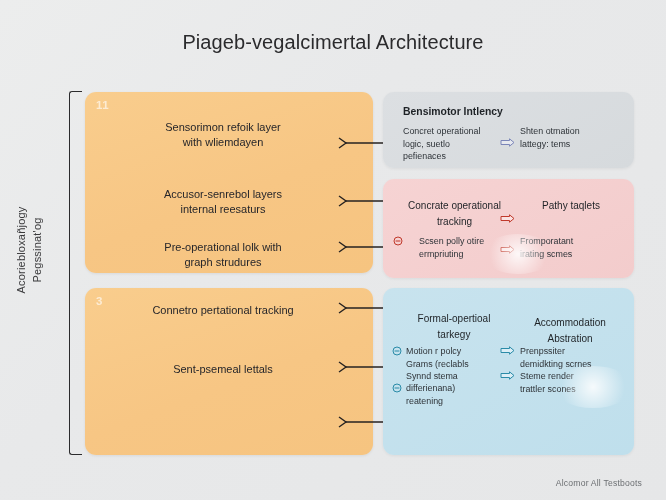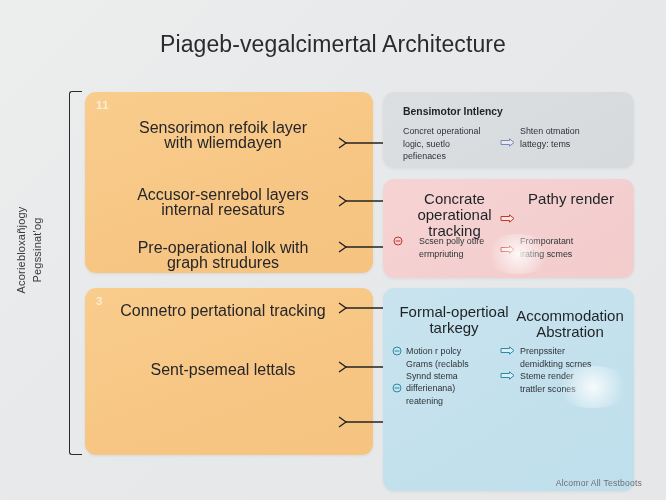--- a/index.html
+++ b/index.html
@@ -11,21 +11,21 @@
   body {
     background: linear-gradient(135deg, #eceded 0%, #e8e9ea 40%, #e6e7e8 100%);
     position: relative;
   }
 
   
   .page-title {
     position: absolute;
     left: 0; right: 0; top: 31px;
     text-align: center;
-    font-size: 23px;
+    font-size: 20px;
     color: #2b2b2d;
     letter-spacing: .1px;
   }
 
   
   .axis-label {
     position: absolute;
     left: 6px; top: 135px;
     width: 46px; height: 230px;
     display: flex; align-items: center; justify-content: center;
@@ -73,57 +73,58 @@
     font-size: 11.5px;
     font-weight: bold;
     color: rgba(255,255,255,.62);
     letter-spacing: .4px;
   }
 
   .stage-row {
     position: absolute;
     left: 34px; right: 46px;
     text-align: center;
-    font-size: 16px;
+    font-size: 11px;
     color: #26262a;
     line-height: 15px;
   }
 
   
   .card-right { left: 383px; width: 251px; }
   .card-gray {
     top: 92px; height: 76px;
     background: linear-gradient(150deg, #dcdfe2 0%, #d6dadd 100%);
     box-shadow: 0 1px 3px rgba(0,0,0,.06);
   }
   .card-pink {
     top: 179px; height: 99px;
     background: linear-gradient(150deg, #f6d3d3 0%, #f3cccc 100%);
     box-shadow: 0 1px 3px rgba(0,0,0,.06);
   }
   .card-blue {
-    top: 288px; height: 203px;
+    top: 288px; height: 167px;
     background: linear-gradient(150deg, #c8e3ee 0%, #bfdfec 100%);
     box-shadow: 0 1px 3px rgba(0,0,0,.06);
   }
 
   .panel-head {
     position: absolute;
     font-size: 10.4px;
     color: #1e2226;
     font-weight: 600;
   }
   .panel-head.single { left: 20px; top: 14px; }
 
   .panel-col-head {
     position: absolute;
-    font-size: 15px;
+    font-size: 10px;
     color: #1e2226;
     text-align: center;
     line-height: 16px;
+    margin-top: 7px;
   }
 
   .panel-item {
     position: absolute;
     font-size: 8.9px;
     color: #2e3338;
     line-height: 12.6px;
   }
 
   
@@ -264,21 +265,21 @@
       <div>lattegy: tems</div>
     </div>
   </div>
 
   <div class="card card-right card-pink">
     <div class="panel-col-head" style="left:14px; top:12px; width:115px;">
       <div>Concrate operational</div>
       <div>tracking</div>
     </div>
     <div class="panel-col-head" style="left:133px; top:12px; width:110px;">
-      <div>Pathy render</div>
+      <div>Pathy taqlets</div>
     </div>
 
     <div class="mark" style="left:117px; top:35px;">
       <svg viewBox="0 0 15 9">
           <path d="M1 2.5 H9.5 V0.8 L14 4.5 L9.5 8.2 V6.5 H1 Z" fill="#fae2e2" stroke="#c0392b" stroke-width="1"></path>
         </svg>
     </div>
 
     <div class="dot-mark" style="left:10px; top:57px;">
       <svg viewBox="0 0 10 10">

